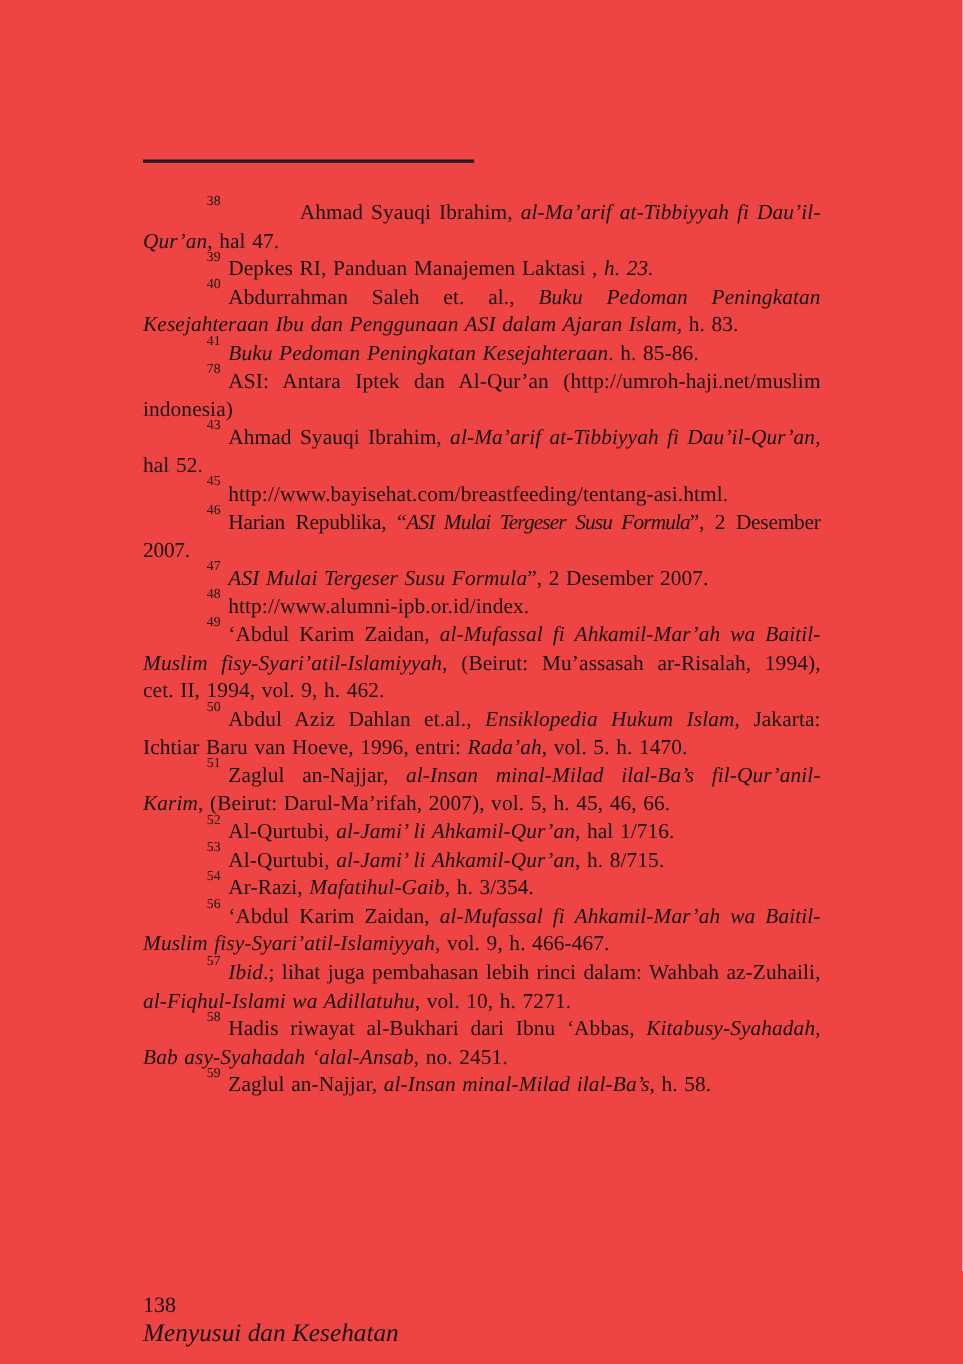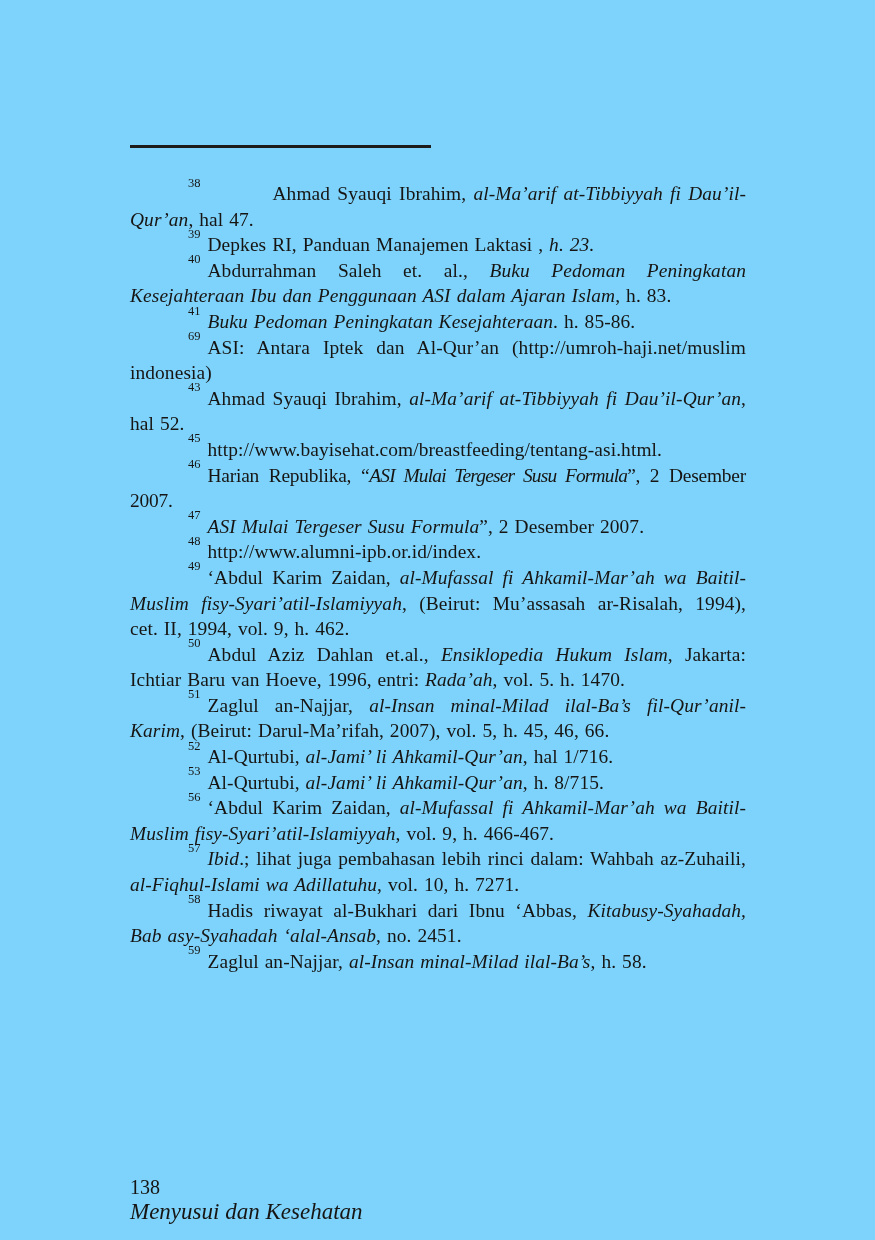--- a/index.html
+++ b/index.html
@@ -1,20 +1,20 @@
 <!DOCTYPE html>
 <html><head>
 <meta charset="utf-8">
 <style>
   html, body { margin: 0; padding: 0; background: #ffffff; }
   .page {
     position: relative;
     width: 875px;
     height: 1240px;
-    background: #7dd3fc;
+    background: #ef4444;
     font-family: "Liberation Serif", "DejaVu Serif", serif;
     color: #171513;
     overflow: hidden;
   }
   .separator {
     position: absolute;
     left: 130px;
     top: 145px;
     width: 301px;
     height: 0;
@@ -68,31 +68,32 @@
 <body>
 
 <div class="page">
   <div class="separator"></div>
 
   <div class="footnotes">
       <p class="footnote"><sup class="wide-gap">38</sup><span class="rm">Ahmad Syauqi Ibrahim, </span><span class="it">al-Ma’arif at-Tibbiyyah fi Dau’il-Qur’an</span><span class="rm">, hal 47.</span></p>
       <p class="footnote"><sup class="">39</sup><span class="rm">Depkes RI, Panduan Manajemen Laktasi , </span><span class="it">h. 23.</span></p>
       <p class="footnote"><sup class="">40</sup><span class="rm">Abdurrahman Saleh et. al., </span><span class="it">Buku Pedoman Peningkatan Kesejahteraan Ibu dan Penggunaan ASI dalam Ajaran Islam</span><span class="rm">, h. 83.</span></p>
       <p class="footnote"><sup class="">41</sup><span class="it">Buku Pedoman Peningkatan Kesejahteraan</span><span class="rm">. h. 85-86.</span></p>
-      <p class="footnote"><sup class="">69</sup><span class="rm">ASI: Antara Iptek dan Al-Qur’an (http://umroh-haji.net/muslim indonesia)</span></p>
+      <p class="footnote"><sup class="">78</sup><span class="rm">ASI: Antara Iptek dan Al-Qur’an (http://umroh-haji.net/muslim indonesia)</span></p>
       <p class="footnote"><sup class="">43</sup><span class="rm">Ahmad Syauqi Ibrahim, </span><span class="it">al-Ma’arif at-Tibbiyyah fi Dau’il-Qur’an</span><span class="rm">, hal 52.</span></p>
       <p class="footnote"><sup class="">45</sup><span class="rm">http://www.bayisehat.com/breastfeeding/tentang-asi.html.</span></p>
       <p class="footnote tight"><sup class="">46</sup><span class="rm">Harian Republika, “</span><span class="it cond">ASI Mulai Tergeser Susu Formula</span><span class="rm">”, 2 Desember 2007.</span></p>
       <p class="footnote"><sup class="">47</sup><span class="it">ASI Mulai Tergeser Susu Formula</span><span class="rm">”, 2 Desember 2007.</span></p>
       <p class="footnote"><sup class="">48</sup><span class="rm">http://www.alumni-ipb.or.id/index.</span></p>
       <p class="footnote"><sup class="">49</sup><span class="rm">‘Abdul Karim Zaidan, </span><span class="it">al-Mufassal fi Ahkamil-Mar’ah wa Baitil-Muslim fisy-Syari’atil-Islamiyyah</span><span class="rm">, (Beirut: Mu’assasah ar-Risalah, 1994), cet. II, 1994, vol. 9, h. 462.</span></p>
       <p class="footnote"><sup class="">50</sup><span class="rm">Abdul Aziz Dahlan et.al., </span><span class="it">Ensiklopedia Hukum Islam</span><span class="rm">, Jakarta: Ichtiar Baru van Hoeve, 1996, entri: </span><span class="it">Rada’ah</span><span class="rm">, vol. 5. h. 1470.</span></p>
       <p class="footnote"><sup class="">51</sup><span class="rm">Zaglul an-Najjar, </span><span class="it">al-Insan minal-Milad ilal-Ba’s fil-Qur’anil-Karim</span><span class="rm">, (Beirut: Darul-Ma’rifah, 2007), vol. 5, h. 45, 46, 66.</span></p>
       <p class="footnote"><sup class="">52</sup><span class="rm">Al-Qurtubi, </span><span class="it">al-Jami’ li Ahkamil-Qur’an</span><span class="rm">, hal 1/716.</span></p>
       <p class="footnote"><sup class="">53</sup><span class="rm">Al-Qurtubi, </span><span class="it">al-Jami’ li Ahkamil-Qur’an</span><span class="rm">, h. 8/715.</span></p>
+      <p class="footnote"><sup class="">54</sup><span class="rm">Ar-Razi, </span><span class="it">Mafatihul-Gaib</span><span class="rm">, h. 3/354.</span></p>
       <p class="footnote"><sup class="">56</sup><span class="rm">‘Abdul Karim Zaidan, </span><span class="it">al-Mufassal fi Ahkamil-Mar’ah wa Baitil-Muslim fisy-Syari’atil-Islamiyyah</span><span class="rm">, vol. 9, h. 466-467.</span></p>
       <p class="footnote"><sup class="">57</sup><span class="it">Ibid</span><span class="rm">.; lihat juga pembahasan lebih rinci dalam: Wahbah az-Zuhaili, </span><span class="it">al-Fiqhul-Islami wa Adillatuhu</span><span class="rm">, vol. 10, h. 7271.</span></p>
       <p class="footnote"><sup class="">58</sup><span class="rm">Hadis riwayat al-Bukhari dari Ibnu ‘Abbas, </span><span class="it">Kitabusy-Syahadah, Bab asy-Syahadah ‘alal-Ansab</span><span class="rm">, no. 2451.</span></p>
       <p class="footnote"><sup class="">59</sup><span class="rm">Zaglul an-Najjar, </span><span class="it">al-Insan minal-Milad ilal-Ba’s</span><span class="rm">, h. 58.</span></p>
     </div>
 
   <div class="footer">
     <span class="page-number">138</span>
     <span class="running-title">Menyusui dan Kesehatan</span>
   </div>

